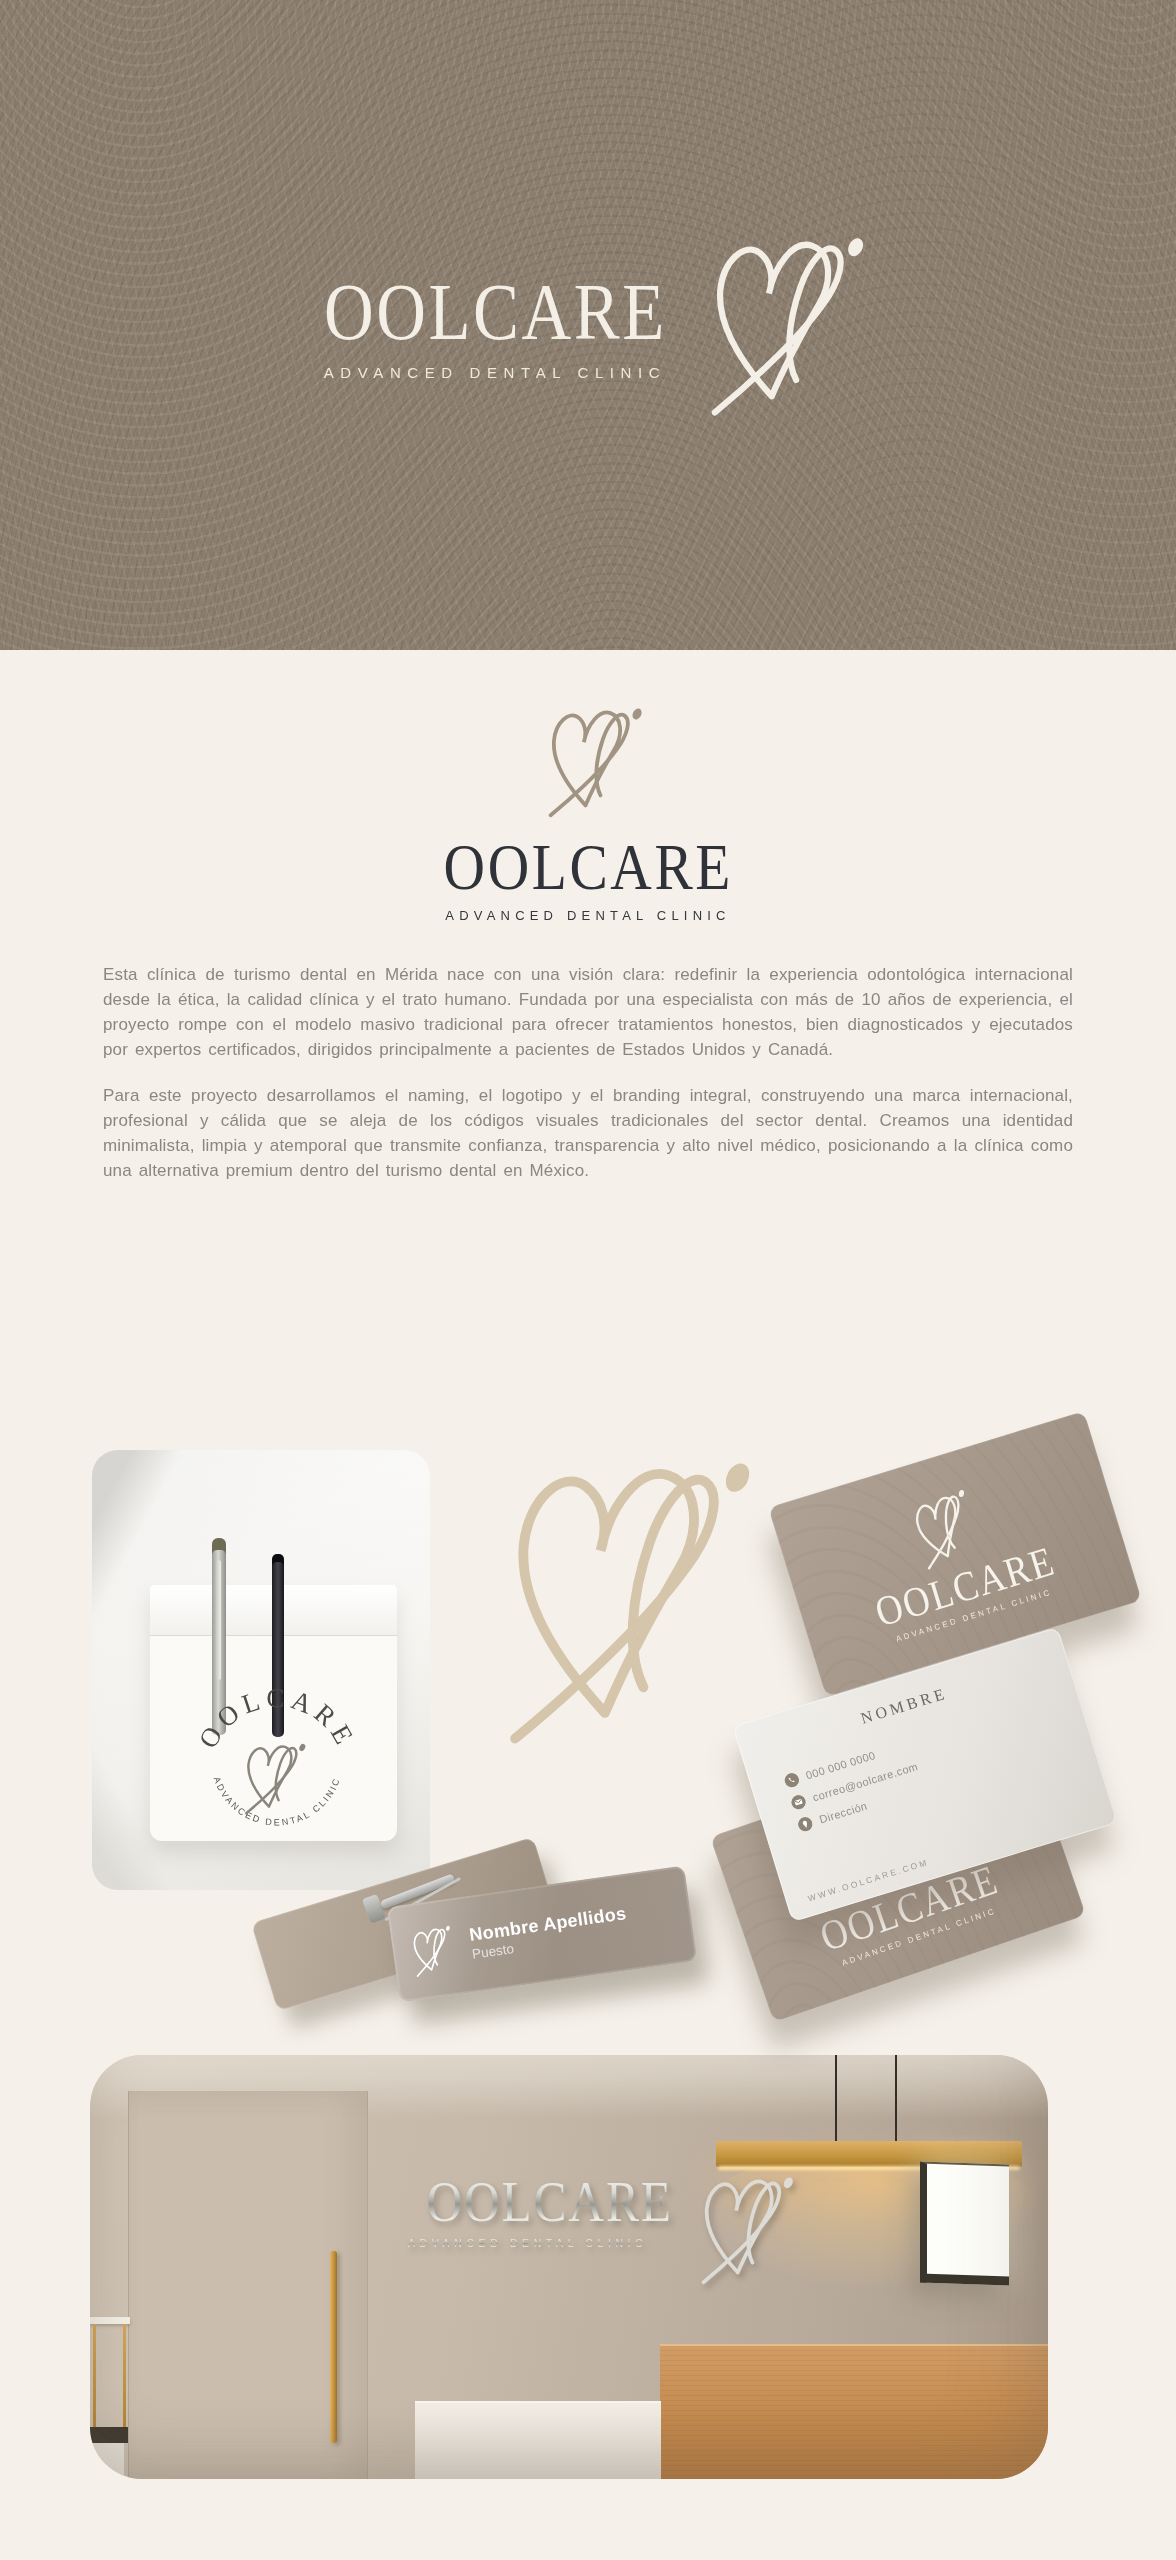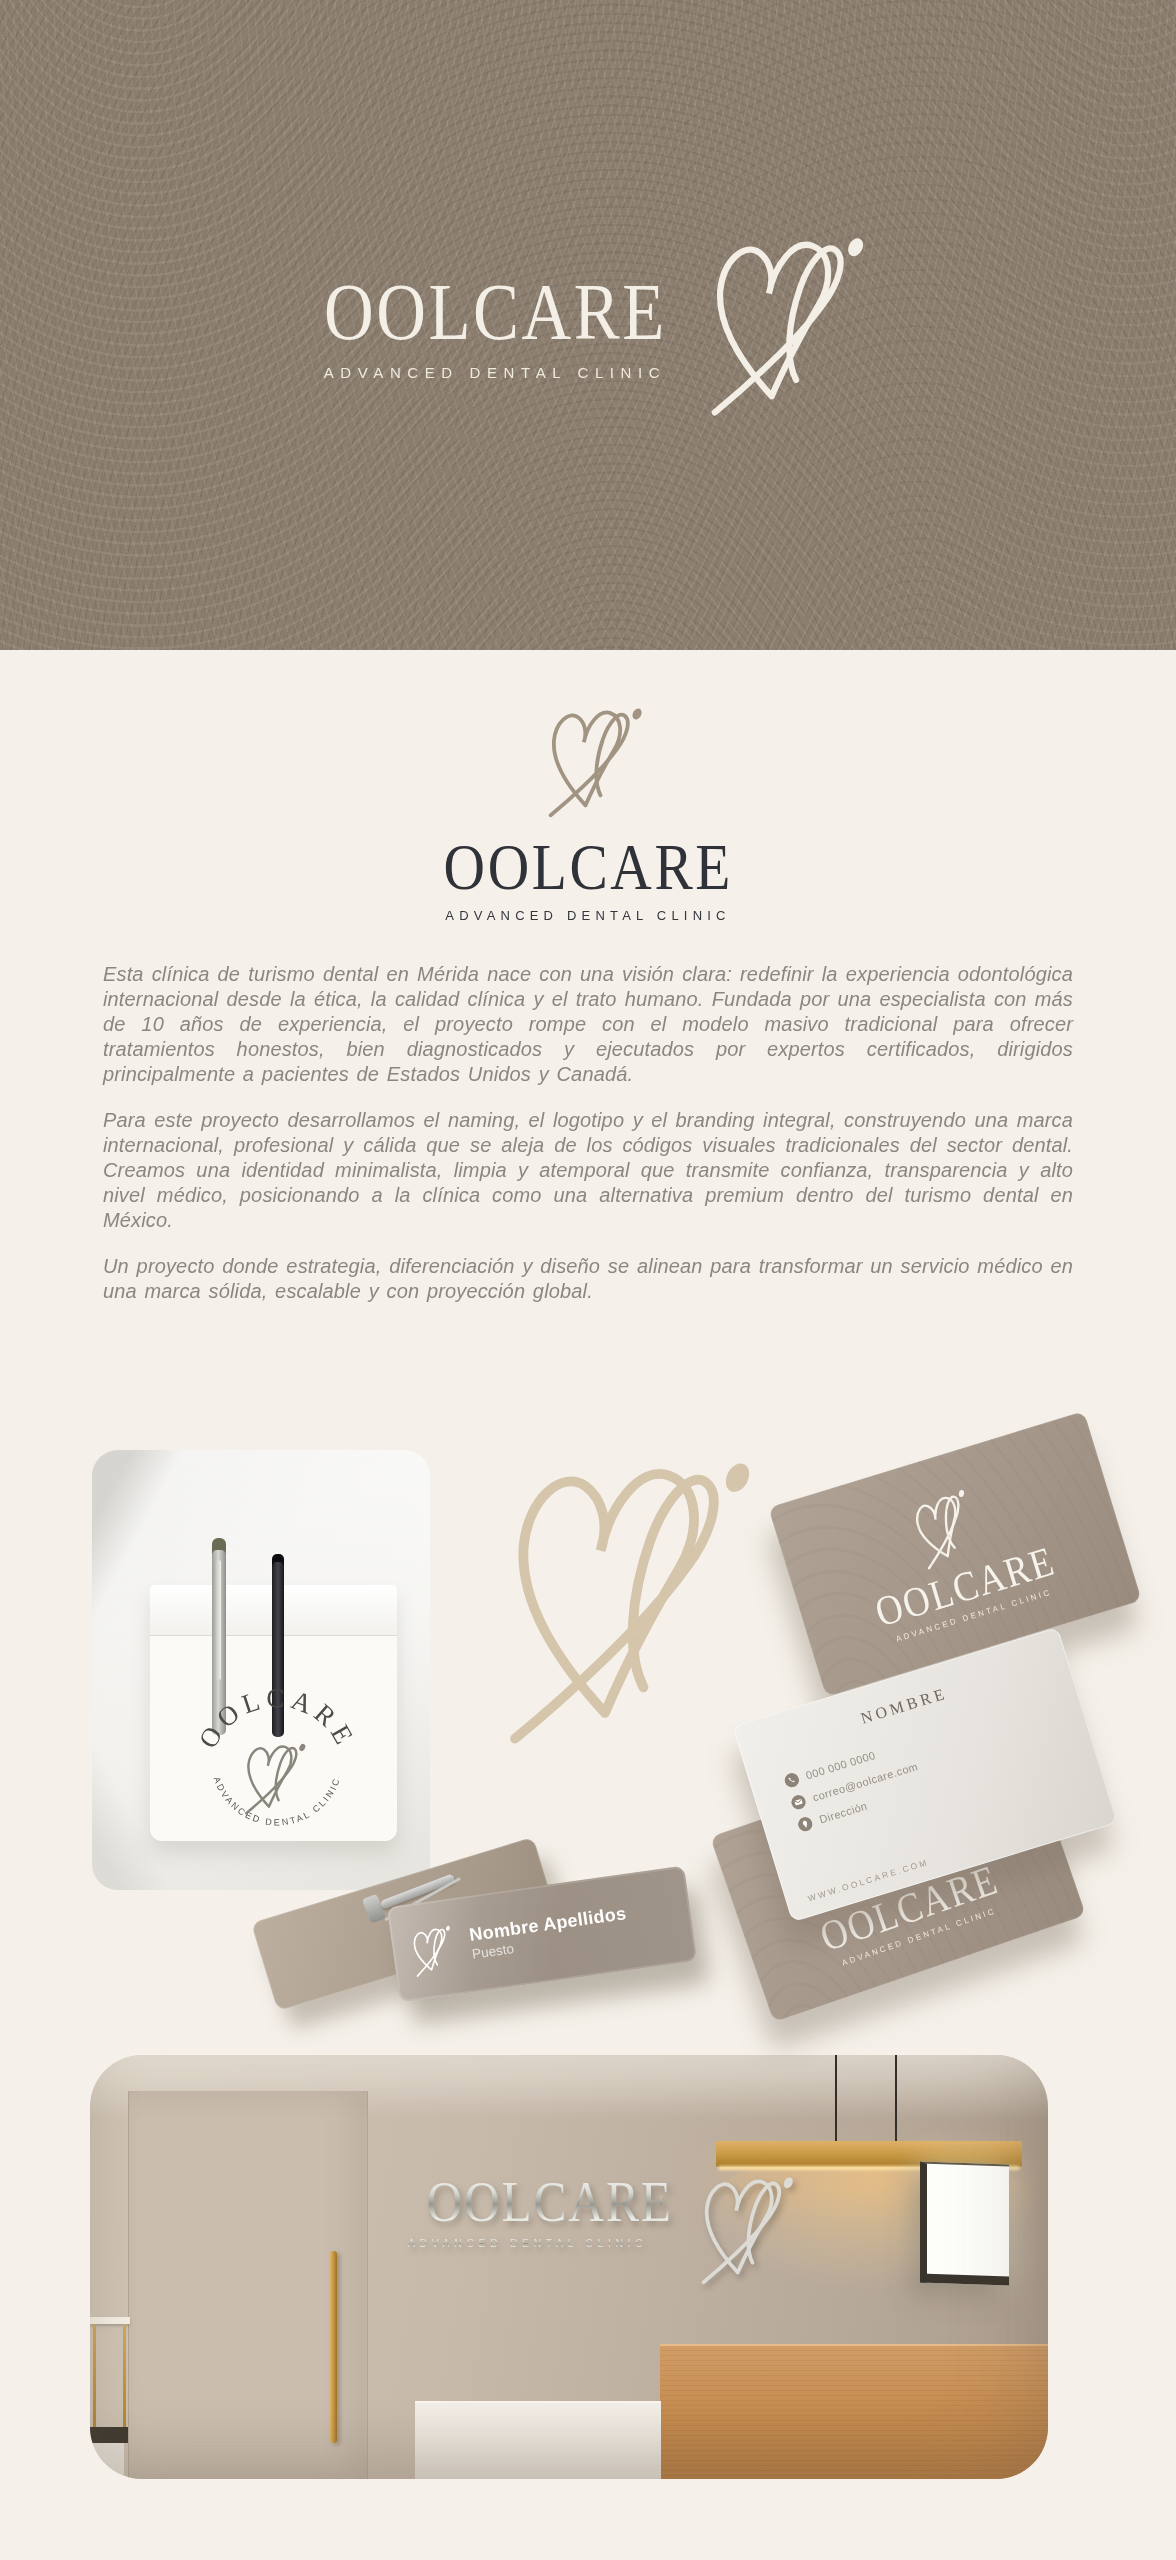--- a/index.html
+++ b/index.html
@@ -25,21 +25,21 @@
   .heart-svg{display:block;}
 
   
   .intro-logo{position:absolute;left:0;top:692px;width:1176px;text-align:center;}
   .intro-heart{width:108px;height:132px;color:#a29482;margin:0 auto;transform:translateX(10px);}
   .intro-wm{font-size:66px;letter-spacing:3px;color:#2f3238;transform:scaleX(.87);margin-top:10px;}
   .intro-tag{margin-top:8px;font-size:13px;letter-spacing:5.2px;color:#34373d;}
 
   
   .copy{position:absolute;left:103px;top:962px;width:970px;color:#8a8680;
-        font-size:20px;line-height:25px;letter-spacing:.15px;word-spacing:2px;text-align:justify;font-style:italic;}
+        font-size:17px;line-height:25px;letter-spacing:.15px;word-spacing:2px;text-align:justify;}
   .copy p{margin:0 0 21px 0;}
 
   
   .collage{position:absolute;left:0;top:1410px;width:1176px;height:608px;}
 
   
   .coat-card{position:absolute;left:92px;top:40px;width:338px;height:440px;border-radius:26px;overflow:hidden;
     background:linear-gradient(150deg,#e7e6e2 0%,#f4f3f0 30%,#f7f6f3 55%,#e9e7e2 100%);}
   .coat-fold{position:absolute;inset:0;
     background:
@@ -184,21 +184,20 @@
     <svg class="heart-svg intro-heart" viewBox="0 0 130 150">
         <use href="#heartmark"></use>
       </svg>
     <div><span class="wordmark intro-wm">OOLCARE</span></div>
     <span class="tagline intro-tag">ADVANCED DENTAL CLINIC</span>
   </section>
 
   <section class="copy">
     <p>Esta clínica de turismo dental en Mérida nace con una visión clara: redefinir la experiencia odontológica internacional desde la ética, la calidad clínica y el trato humano. Fundada por una especialista con más de 10 años de experiencia, el proyecto rompe con el modelo masivo tradicional para ofrecer tratamientos honestos, bien diagnosticados y ejecutados por expertos certificados, dirigidos principalmente a pacientes de Estados Unidos y Canadá.</p>
     <p>Para este proyecto desarrollamos el naming, el logotipo y el branding integral, construyendo una marca internacional, profesional y cálida que se aleja de los códigos visuales tradicionales del sector dental. Creamos una identidad minimalista, limpia y atemporal que transmite confianza, transparencia y alto nivel médico, posicionando a la clínica como una alternativa premium dentro del turismo dental en México.</p>
-    <p>Un proyecto donde estrategia, diferenciación y diseño se alinean para transformar un servicio médico en una marca sólida, escalable y con proyección global.</p>
   </section>
 
   <section class="collage">
 
     <div class="coat-card">
       <div class="coat-fold"></div>
       <div class="pocket">
         <div class="pocket-hem"></div>
       </div>
       <div class="pen-steel-cap"></div>

